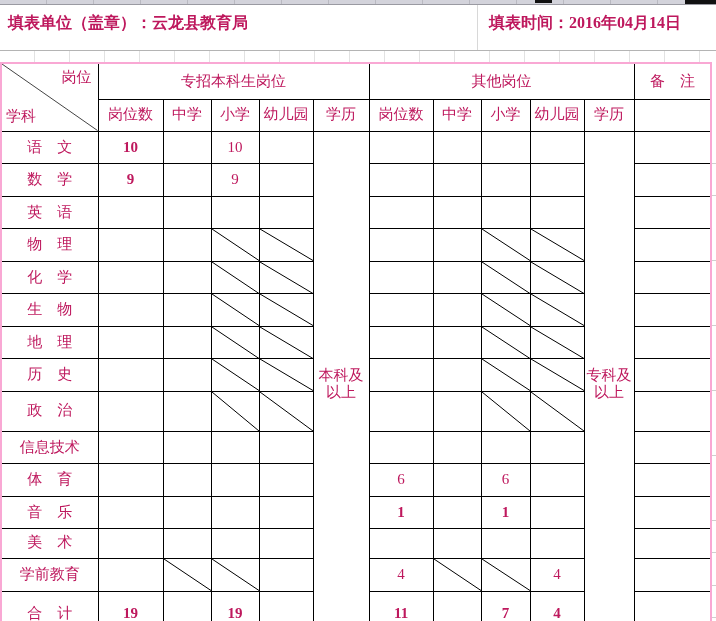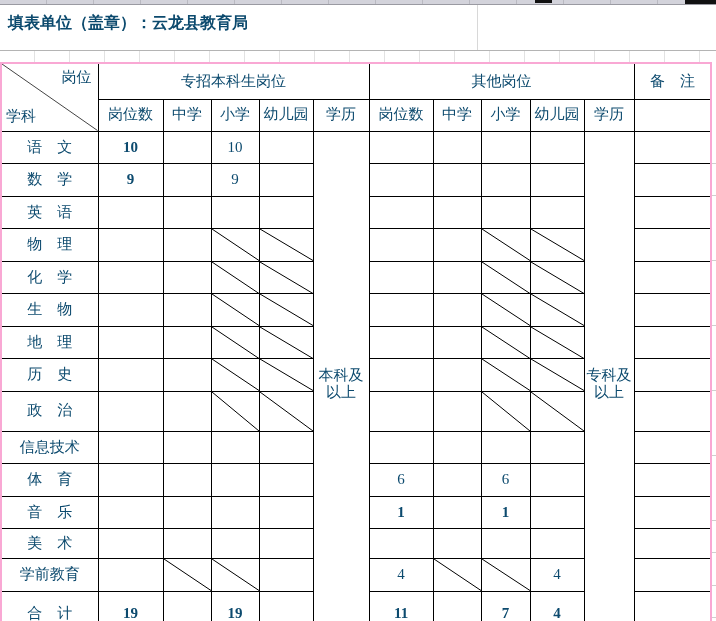--- a/index.html
+++ b/index.html
@@ -1,18 +1,18 @@
 <!DOCTYPE html>
 <html><head>
 <meta charset="utf-8">
 <style>
   html,body { margin:0; padding:0; background:#ffffff; }
   .sheet {
     position:relative; width:716px; height:621px; background:#ffffff;
-    font-family:"Liberation Serif","DejaVu Serif",serif; color:#0c4a6e;
+    font-family:"Liberation Serif","DejaVu Serif",serif; color:#be185d;
     overflow:hidden;
   }
   
   .top-strip {
     position:absolute; left:0; top:0; width:716px; height:4px;
     background:repeating-linear-gradient(90deg,#d3d3db 0 46px,#b9b9c1 46px 47px);
     border-bottom:1px solid #9a9aa2;
   }
   .top-mark { position:absolute; top:0; height:3px; background:#111; }
   .mark-a { left:535px; width:17px; }
@@ -62,20 +62,21 @@
 </head>
 <body>
 
 <div class="sheet">
 
   <div class="top-strip"></div>
   <div class="top-mark mark-a"></div>
   <div class="top-mark mark-b"></div>
 
   <div class="unit-label">填表单位（盖章）：云龙县教育局</div>
+  <div class="date-label">填表时间：2016年04月14日</div>
   <div class="v-div"></div>
   <div class="h-div"></div>
   <div class="gap-lines"></div>
   <div class="right-lines"></div>
   <div class="tan-mark" style="background: rgb(168, 134, 47);"></div>
 
   <table class="main">
     <colgroup>
       <col style="width:97px">
         <col style="width:65px">
@@ -353,21 +354,21 @@
           <td></td>
           <td></td>
           <td></td>
           <td></td>
           <td class="bold">1</td>
           <td></td>
           <td class="bold">1</td>
           <td></td>
           <td></td>
         </tr>
-        <tr style="height: 30px;">
+        <tr style="height: 30px; font-family: Liberation Mono, monospace;">
           <td class="subject">美　术</td>
           <td></td>
           <td></td>
           <td></td>
           <td></td>
           <td></td>
           <td></td>
           <td></td>
           <td></td>
           <td></td>

